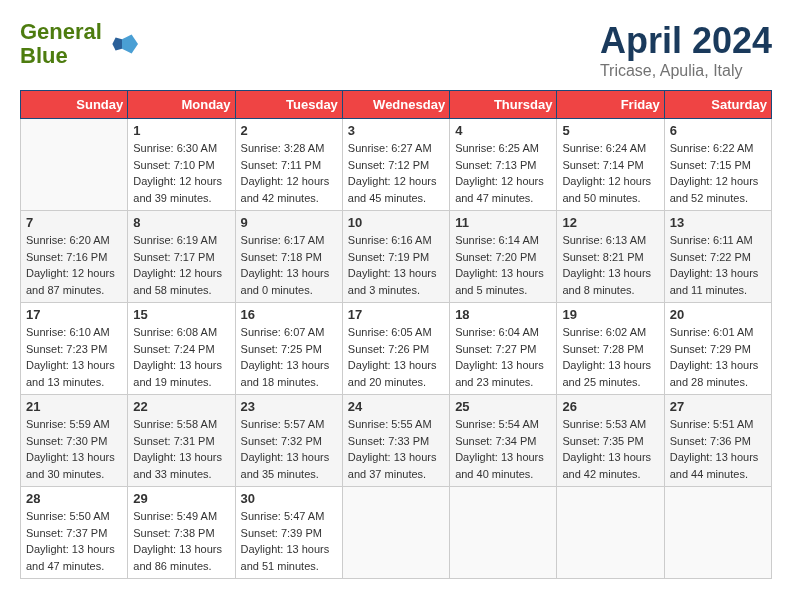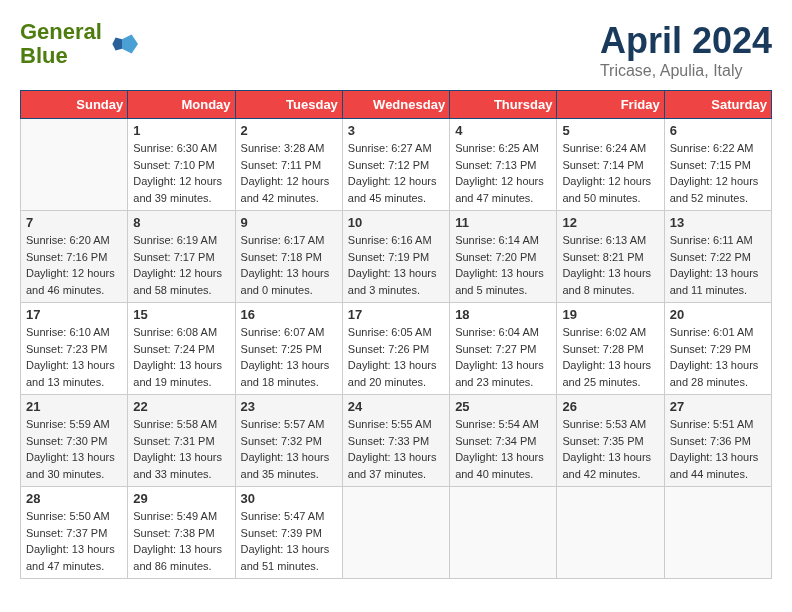--- a/index.html
+++ b/index.html
@@ -146,21 +146,21 @@
           <div class="day-info"><span>Sunrise: 6:24 AM</span><br><span>Sunset: 7:14 PM</span><br><span>Daylight: 12 hours</span><br><span>and 50 minutes.</span><br></div>
         </td>
         <td>
           <span class="day-num">6</span>
           <div class="day-info"><span>Sunrise: 6:22 AM</span><br><span>Sunset: 7:15 PM</span><br><span>Daylight: 12 hours</span><br><span>and 52 minutes.</span><br></div>
         </td>
       </tr>
       <tr>
         <td>
           <span class="day-num">7</span>
-          <div class="day-info"><span>Sunrise: 6:20 AM</span><br><span>Sunset: 7:16 PM</span><br><span>Daylight: 12 hours</span><br><span>and 46 minutes.</span><br></div>
+          <div class="day-info"><span>Sunrise: 6:20 AM</span><br><span>Sunset: 7:16 PM</span><br><span>Daylight: 12 hours</span><br><span>and 87 minutes.</span><br></div>
         </td>
         <td>
           <span class="day-num">8</span>
           <div class="day-info"><span>Sunrise: 6:19 AM</span><br><span>Sunset: 7:17 PM</span><br><span>Daylight: 12 hours</span><br><span>and 58 minutes.</span><br></div>
         </td>
         <td>
           <span class="day-num">9</span>
           <div class="day-info"><span>Sunrise: 6:17 AM</span><br><span>Sunset: 7:18 PM</span><br><span>Daylight: 13 hours</span><br><span>and 0 minutes.</span><br></div>
         </td>
         <td>

